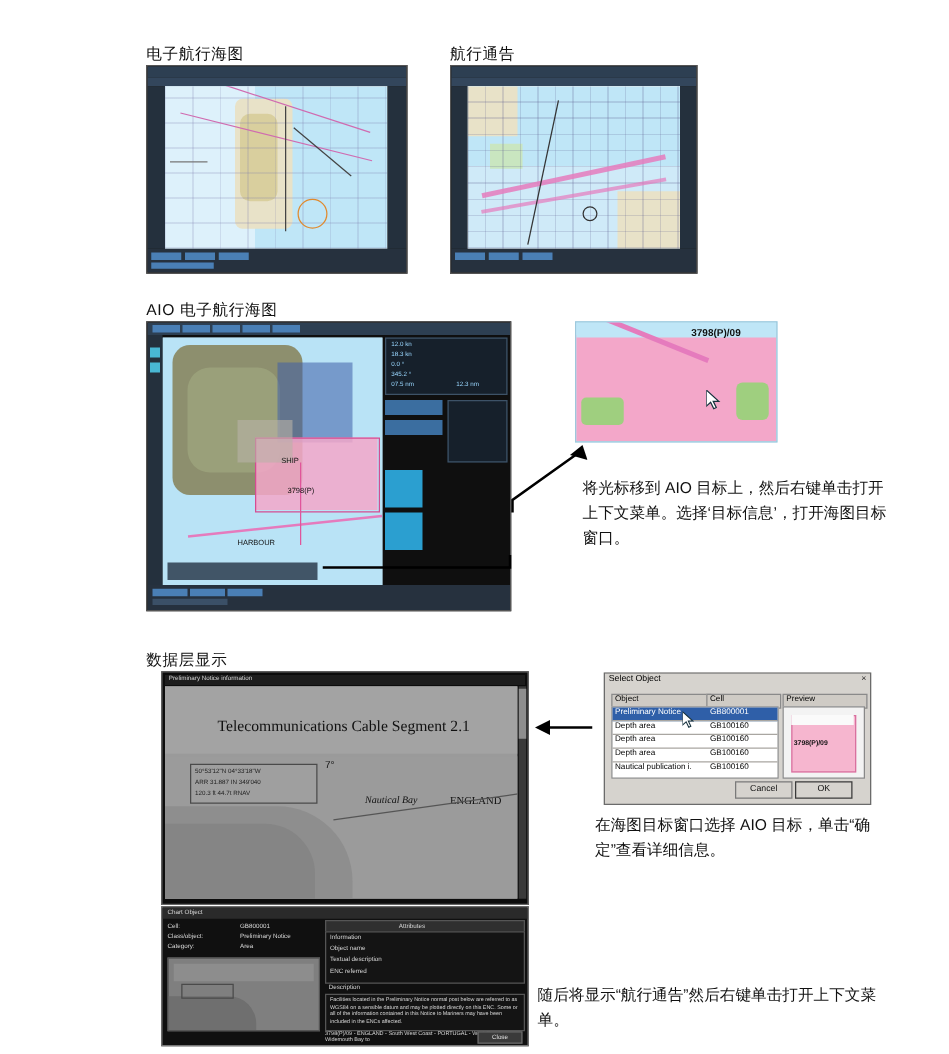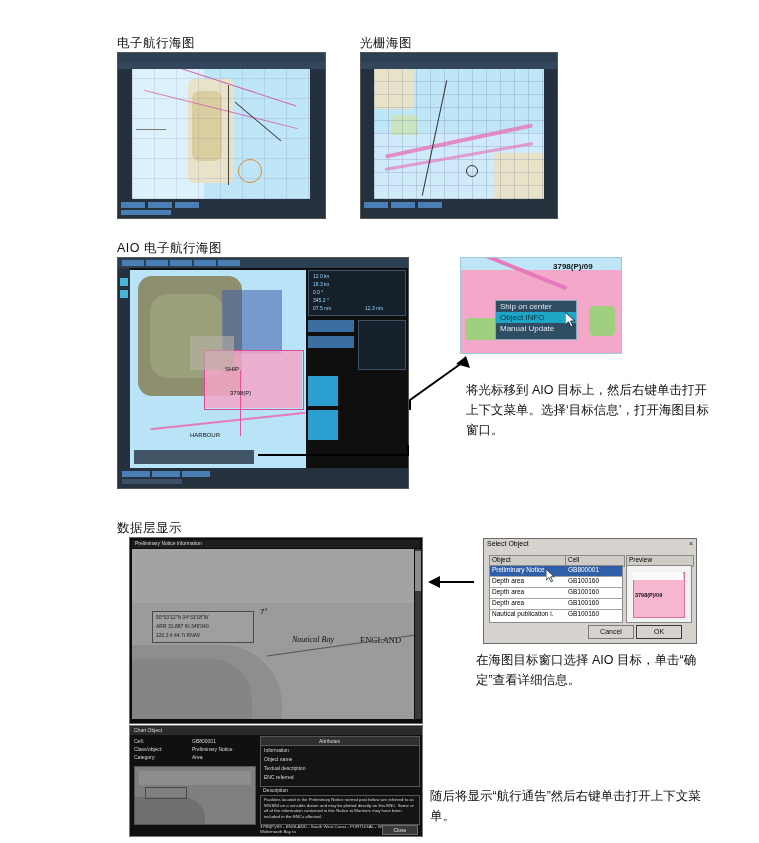--- a/index.html
+++ b/index.html
@@ -56,21 +56,21 @@
 
   
   .prev{background:#f3f3f3;border:1px solid #888;}
   .label-xs{font-size:5px;color:#d8d8d8;}
   .blacktext{font-size:6px;color:#111;}
 </style>
 </head>
 <body>
 
 <div class="blk cap" style="left:117px;top:35px;">电子航行海图</div>
-<div class="blk cap" style="left:360px;top:35px;">光栅海图</div>
+<div class="blk cap" style="left:360px;top:35px;">航行通告</div>
 
 <div class="panel ecdis" style="left:117px;top:52px;width:207px;height:165px;">
   <div class="tb" style="left:0;top:0;width:207px;height:9px;"></div>
   <div class="tb" style="left:0;top:9px;width:207px;height:7px;background:#33465c;"></div>
   <div class="panel paper" style="left:14px;top:16px;width:178px;height:130px;">
     <div class="blk sea" style="left:0;top:0;width:178px;height:130px;"></div>
     <div class="blk seadeep" style="left:0;top:0;width:72px;height:130px;"></div>
     <div class="blk land" style="left:56px;top:10px;width:46px;height:104px;border-radius:6px;"></div>
     <div class="blk land2" style="left:60px;top:22px;width:30px;height:70px;border-radius:8px;"></div>
     <div class="blk" style="left:0;top:0;width:178px;height:130px;background:
@@ -172,25 +172,20 @@
 
 <div class="panel" style="left:460px;top:257px;width:160px;height:95px;background:#bfe6f7;border:1px solid #9ec8dc;">
   <div class="blk pinkzone" style="left:0;top:10px;width:160px;height:85px;"></div>
   <div class="blk" style="left:0;top:0;width:160px;height:12px;background:#bfe6f7;"></div>
   <div class="blk" style="left:0;top:0;width:160px;height:26px;background:transparent;"></div>
   <div class="blk magenta" style="left:-10px;top:6px;width:120px;height:4px;transform:rotate(22deg);"></div>
   <div class="blk" style="left:92px;top:4px;font-size:8px;font-weight:bold;color:#111;">3798(P)/09</div>
   <div class="blk" style="left:4px;top:60px;width:34px;height:22px;background:#9fcf7f;border-radius:4px;"></div>
   <div class="blk" style="left:128px;top:48px;width:26px;height:30px;background:#9fcf7f;border-radius:5px;"></div>
 
-  <div class="ctx" style="left:34px;top:42px;width:80px;height:38px;">
-    <div class="ctx-item">Ship on center</div>
-    <div class="ctx-item hi">Object INFO</div>
-    <div class="ctx-item">Manual Update</div>
-  </div>
 
   <svg class="blk" style="left:104px;top:54px;" width="12" height="16" viewBox="0 0 12 16">
     <polygon points="0,0 0,13 3.5,9.8 6,15 8,14 5.6,9 10,9" fill="#ffffff" stroke="#16313d" stroke-width="1"></polygon>
   </svg>
 </div>
 
 <div class="blk" style="left:408px;top:352px;width:62px;height:60px;">
   <svg width="62" height="60" viewBox="0 0 62 60">
     <path d="M2,58 L2,48 L58,8" stroke="#000" stroke-width="2" fill="none"></path>
     <polygon points="58,4 62,16 48,12" fill="#000"></polygon>
@@ -204,20 +199,21 @@
 
 <div class="blk para" style="left:466px;top:380px;width:245px;">将光标移到 AIO 目标上，然后右键单击打开上下文菜单。选择‘目标信息’，打开海图目标窗口。</div>
 
 <div class="blk cap" style="left:117px;top:520px;">数据层显示</div>
 
 <div class="panel" style="left:129px;top:537px;width:292px;height:185px;background:#0c0c0c;border:1px solid #666;">
   <div class="blk" style="left:2px;top:2px;width:288px;height:8px;background:#1d1d1d;"></div>
   <div class="blk label-xs" style="left:5px;top:2px;">Preliminary Notice information</div>
   <div class="panel" style="left:2px;top:11px;width:282px;height:170px;background:#9a9a9a;">
     <div class="blk" style="left:0;top:0;width:282px;height:54px;background:#a3a3a3;"></div>
+    <div class="blk" style="left:18px;top:25px;width:250px;text-align:center;font-family:'Liberation Serif',serif;font-size:12.5px;color:#111;">Telecommunications Cable Segment 2.1</div>
 
     <div class="blk" style="left:0;top:56px;width:282px;height:114px;background:#9b9b9b;"></div>
     <div class="blk" style="left:0;top:96px;width:150px;height:74px;background:#8e8e8e;border-top-right-radius:60px;"></div>
     <div class="blk" style="left:0;top:110px;width:120px;height:60px;background:#858585;border-top-right-radius:40px;"></div>
     <div class="blk" style="left:20px;top:62px;width:100px;height:30px;border:1px solid #4a4a4a;background:#9f9f9f;">
       <div class="blk" style="left:3px;top:2px;font-size:5px;color:#222;">50°53'12"N  04°33'18"W</div>
       <div class="blk" style="left:3px;top:11px;font-size:5px;color:#222;">ARR 31.887  IN 349'040</div>
       <div class="blk" style="left:3px;top:20px;font-size:5px;color:#222;">120.3 ft            44.7t RNAV</div>
     </div>
     <div class="blk" style="left:128px;top:58px;font-size:8px;color:#111;">7°</div>

